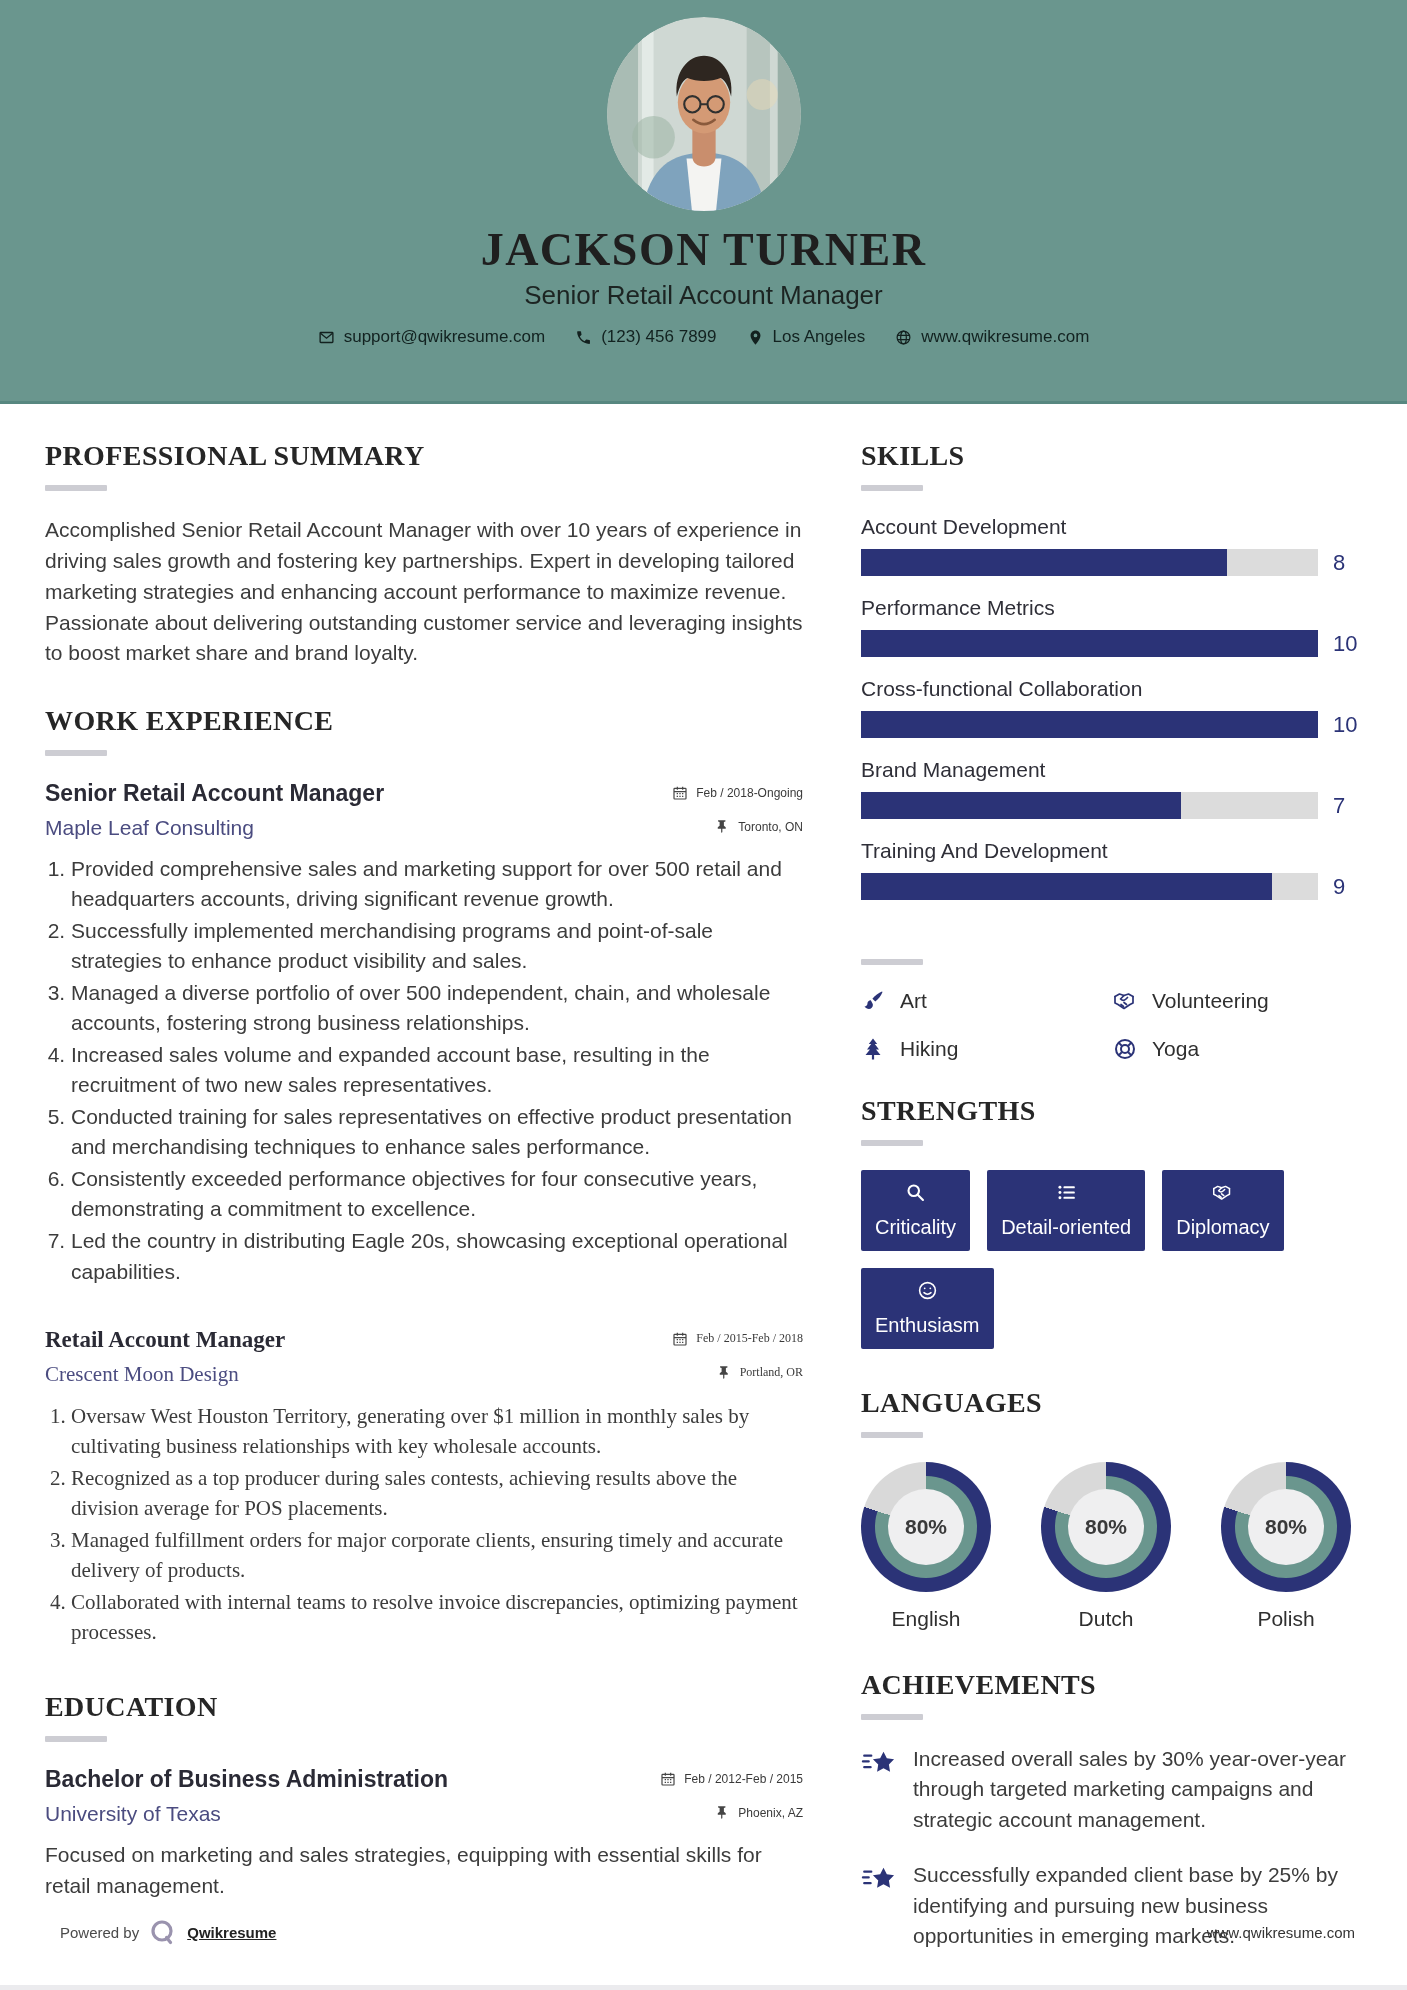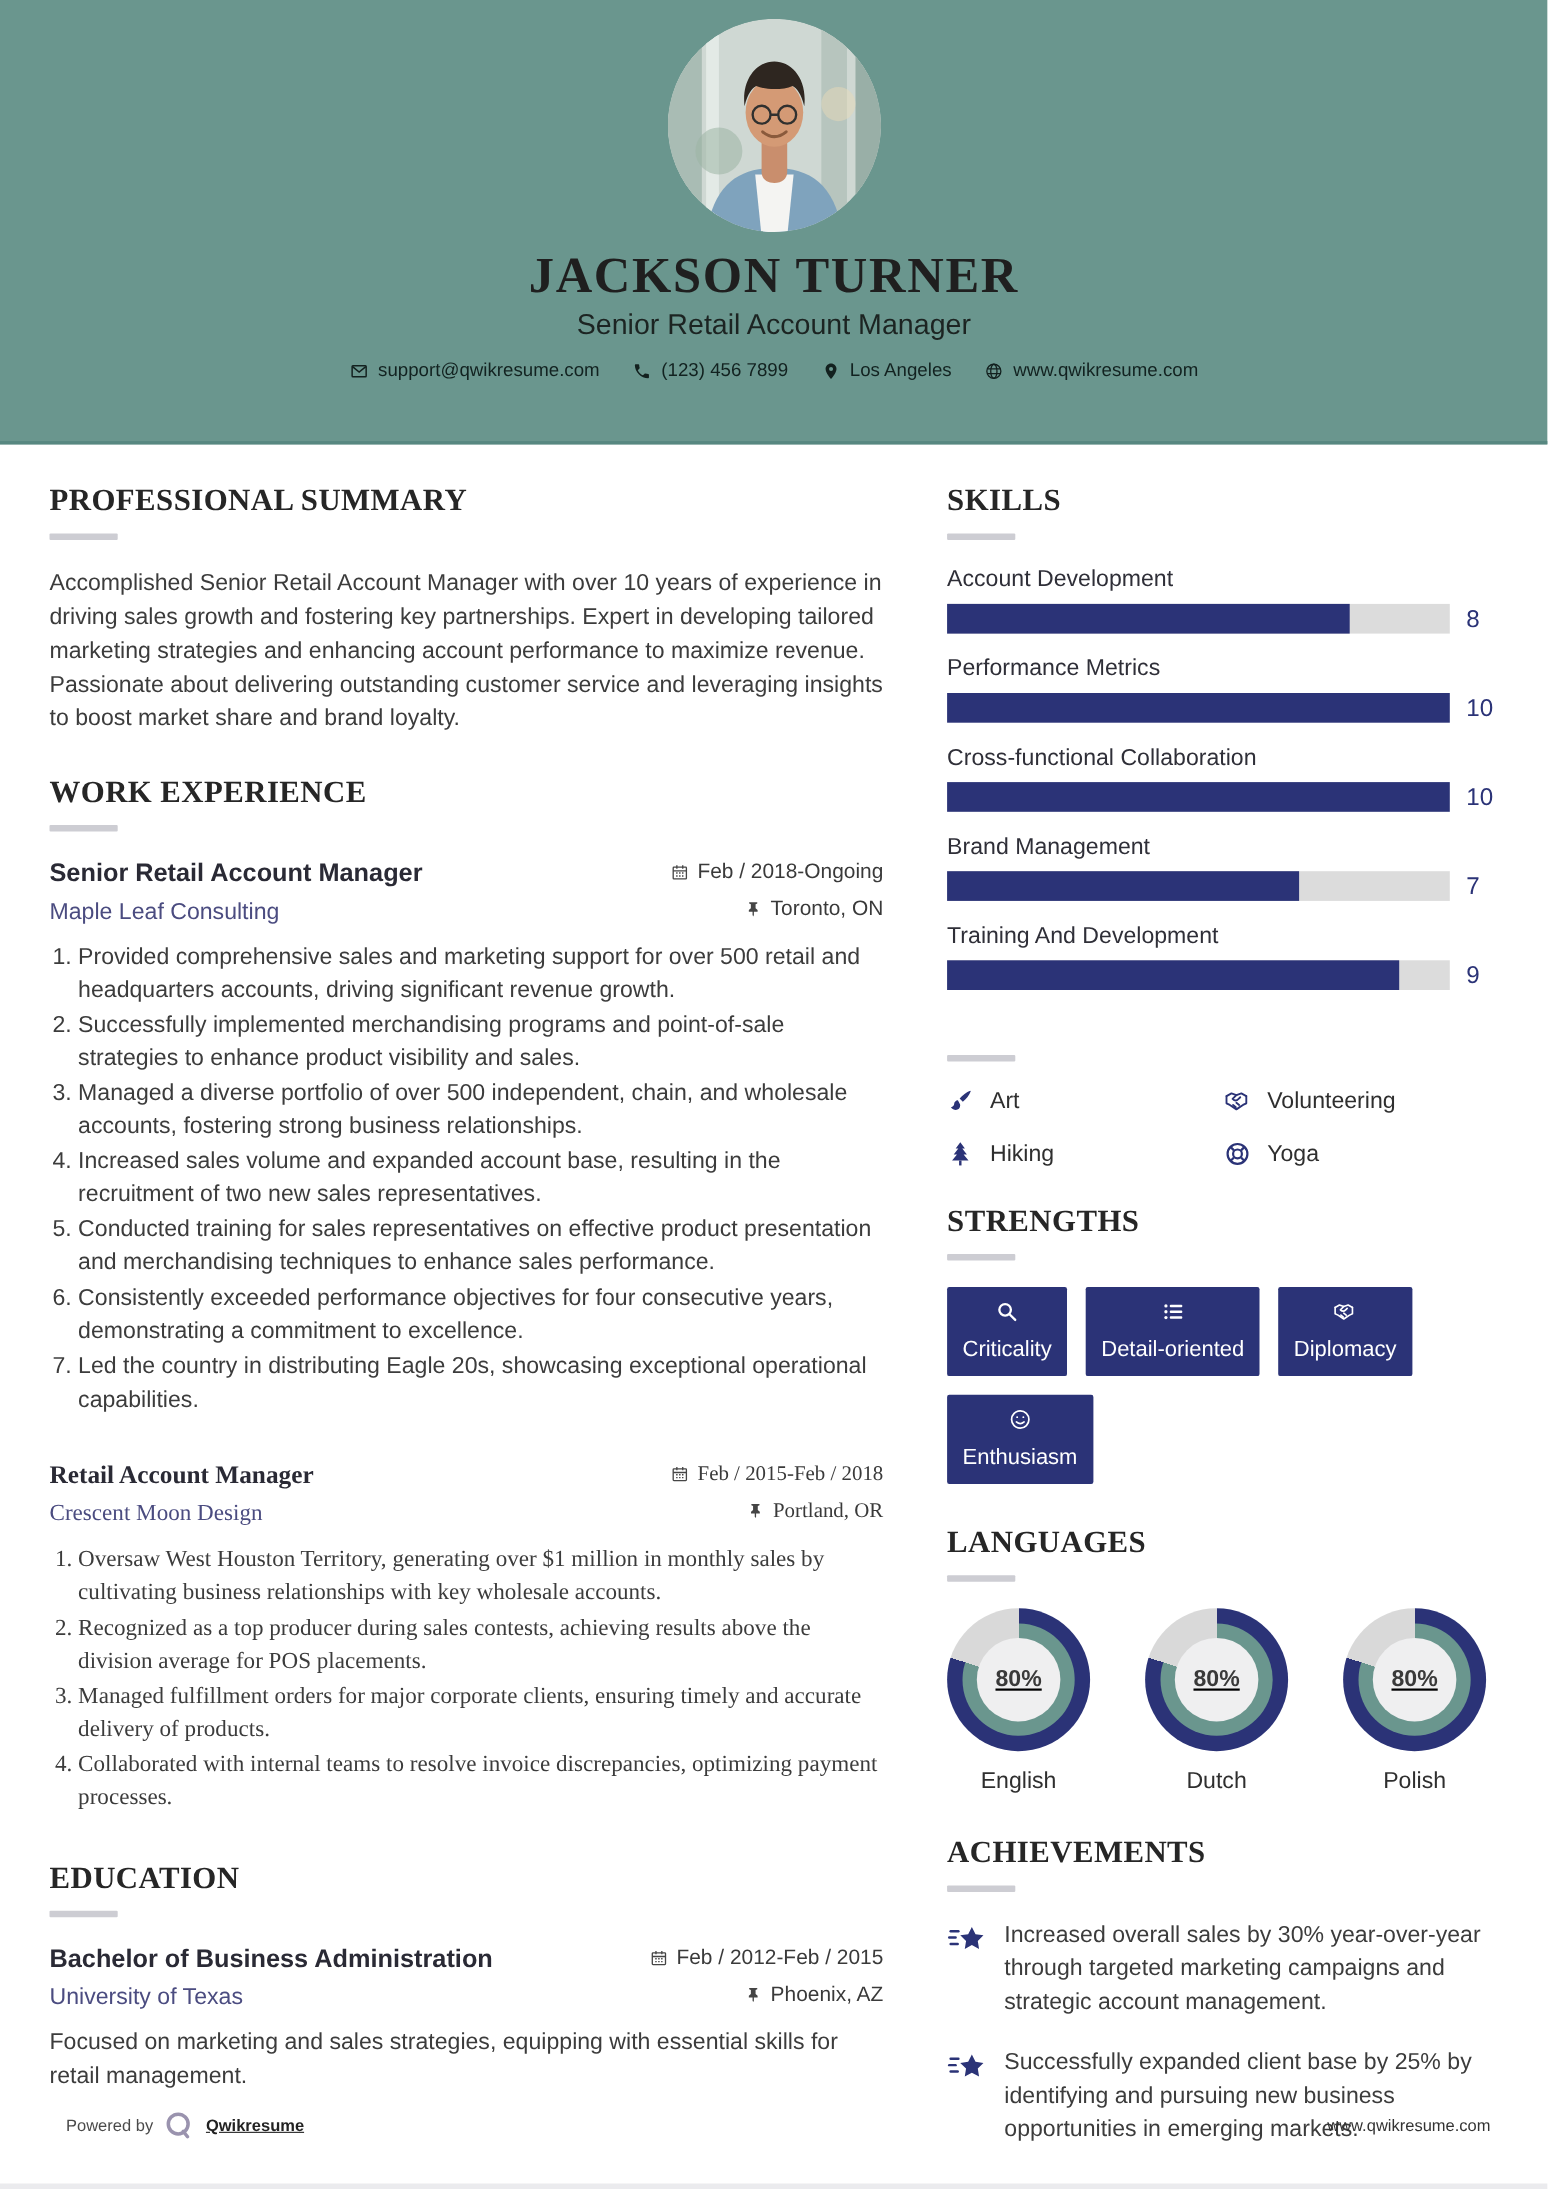--- a/index.html
+++ b/index.html
@@ -29,21 +29,21 @@
   .rule { width:62px; height:6px; background:#CDCDD3; border-radius:1px; margin:13px 0 24px; }
 
   .summary-text, .edu-text { font-size:21px; line-height:1.47; color:#3C3C3C; }
 
   .job { margin-top:4px; }
   .job + .job { margin-top:40px;font-family:Liberation Serif, serif; }
   .job-top, .job-sub { display:flex; justify-content:space-between; align-items:baseline; }
   .job-title { font-size:23px; font-weight:700; color:#2A2A35; }
   .job-sub { margin-top:9px; }
   .company { font-size:21px; font-weight:500; color:#4B4C80; }
-  .meta { display:flex; align-items:center; gap:8px; font-size:19px; color:#3A3A3A; white-space:nowrap; }
+  .meta { display:flex; align-items:center; gap:8px; font-size:12px; color:#3A3A3A; white-space:nowrap; }
   .meta svg { width:16px; height:16px; color:#454545; }
   ol.bullets { margin:14px 0 0 0; padding-left:26px; }
   ol.bullets li { font-size:21px; line-height:1.43; color:#3C3C3C; margin-bottom:2px; }
 
   .gap-36 { height:36px; } .gap-42 { height:42px; }
 
   
   .skill { margin-bottom:20px; }
   .skill-label { font-size:21px; color:#2F2F38; margin-bottom:10px; }
   .skill-bar-row { display:flex; align-items:center; gap:15px; }
@@ -60,21 +60,21 @@
   
   .chips { display:flex; flex-wrap:wrap; gap:17px; }
   .chip { display:inline-flex; align-items:center; gap:13px; background:#2B3377; color:#ffffff;
           font-size:20px; padding:12px 14px; border-radius:2px;flex-direction:column; }
   .chip svg { width:21px; height:21px; color:#ffffff; }
 
   
   .langs { display:flex; justify-content:space-between; padding-right:14px; }
   .lang { display:flex; flex-direction:column; align-items:center; }
   .donut { width:130px; height:130px; border-radius:50%; display:flex; align-items:center; justify-content:center; }
-  .donut-mid { width:102px; height:102px; border-radius:50%; display:flex; align-items:center; justify-content:center;text-decoration:underline; }
+  .donut-mid { width:102px; height:102px; border-radius:50%; display:flex; align-items:center; justify-content:center; }
   .donut-center { width:76px; height:76px; border-radius:50%; background:#EFEFF0;
                   display:flex; align-items:center; justify-content:center;
                   font-size:21px; font-weight:700; color:#3A3A3A; }
   .lang-label { margin-top:15px; font-size:21px; color:#2F2F2F; }
 
   
   .ach { display:flex; gap:16px; margin-bottom:25px; }
   .ach svg { width:36px; height:36px; flex:0 0 auto; color:#2B3377; margin-top:2px; }
   .ach-text { font-size:21px; line-height:1.45; color:#3C3C3C; }
 

